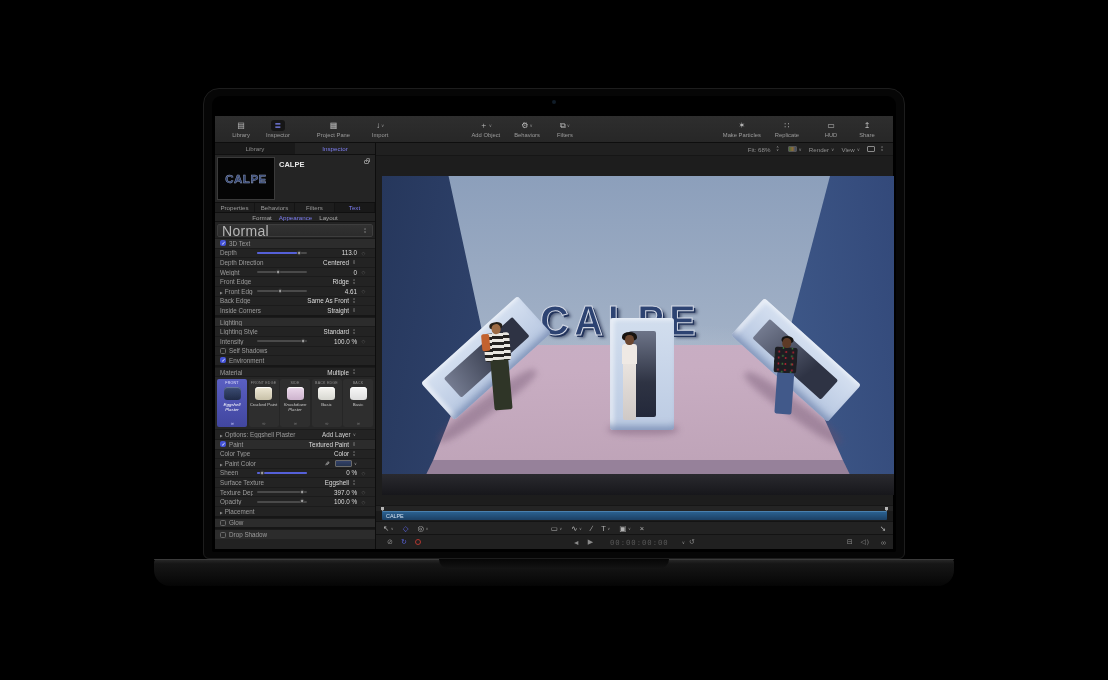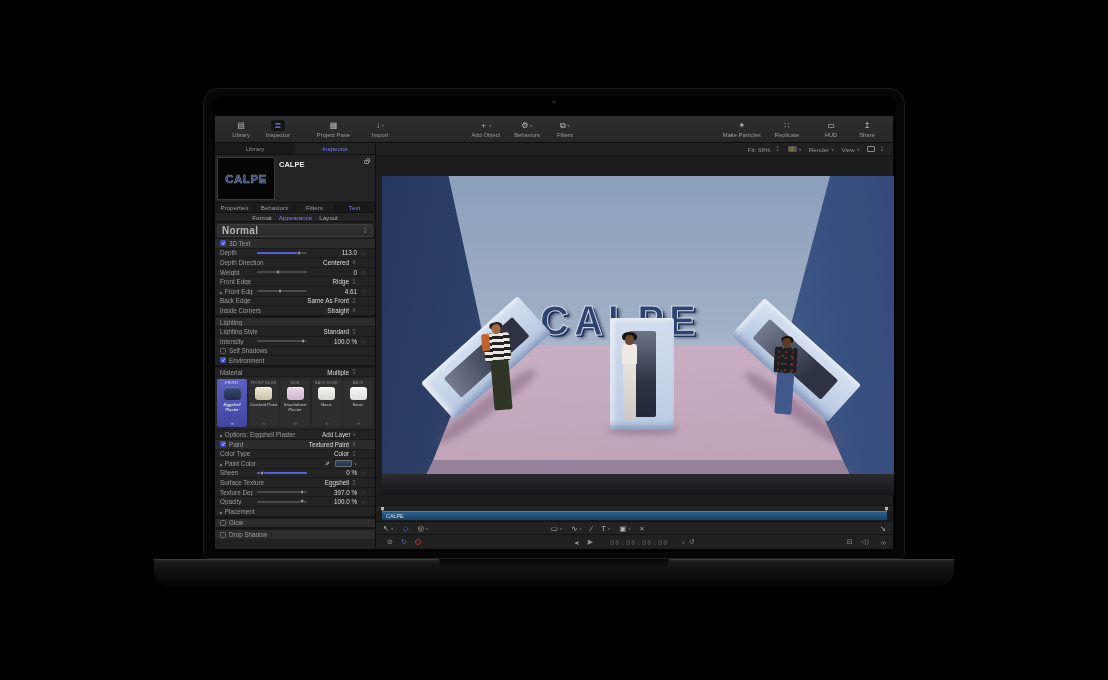--- a/index.html
+++ b/index.html
@@ -58,21 +58,21 @@
   .insp-tabs { flex:none; height:10px; display:flex; background:#1d1d1d; border-bottom:1px solid #101010;}
   .insp-tab { flex:1; display:flex; align-items:center; justify-content:center; font-size:6.2px;
     color:#9a9a9a; border-right:1px solid #141414; }
   .insp-tab.active { color:#7d7df0; background:#191919; }
   .subtabs { flex:none; height:9px; display:flex; align-items:center; justify-content:center; gap:7px;
     background:#232323; border-bottom:1px solid #121212; font-size:6.2px; }
   .subtab { color:#a8a8a8; } .subtab.active { color:#7d7df0; }
 
   .preset-bar { flex:none; height:13px; margin:2px 2px 1px 2px; background:linear-gradient(#323232,#2b2b2b);
     border:1px solid #3d3d3d; border-radius:2px; display:flex; align-items:center; padding:0 4px; }
-  .preset-name { font-size:10px; font-weight:bold; color:#b5b5b5; letter-spacing:.3px; flex:1; }
+  .preset-name { font-size:14px; font-weight:normal; color:#b5b5b5; letter-spacing:.3px; flex:1; }
 
   .rows { flex:1; display:flex; flex-direction:column; }
   .row { flex:none; height:9.6px; display:flex; align-items:center; padding:0 5px;
     background:#232323; border-top:1px solid #1b1b1b; font-size:6.3px; }
   .row.hdr { background:#2c2c2c; }
   .gap2 { flex:none; height:2px; background:#161616; }
   .lbl { color:#9c9c9c; white-space:nowrap; overflow:hidden; }
   .flex1 { flex:1; }
   .val { width:46px; text-align:right; color:#dcdcdc; white-space:nowrap; }
   .stp { display:flex; flex-direction:column; margin-left:2px; width:6px; }

